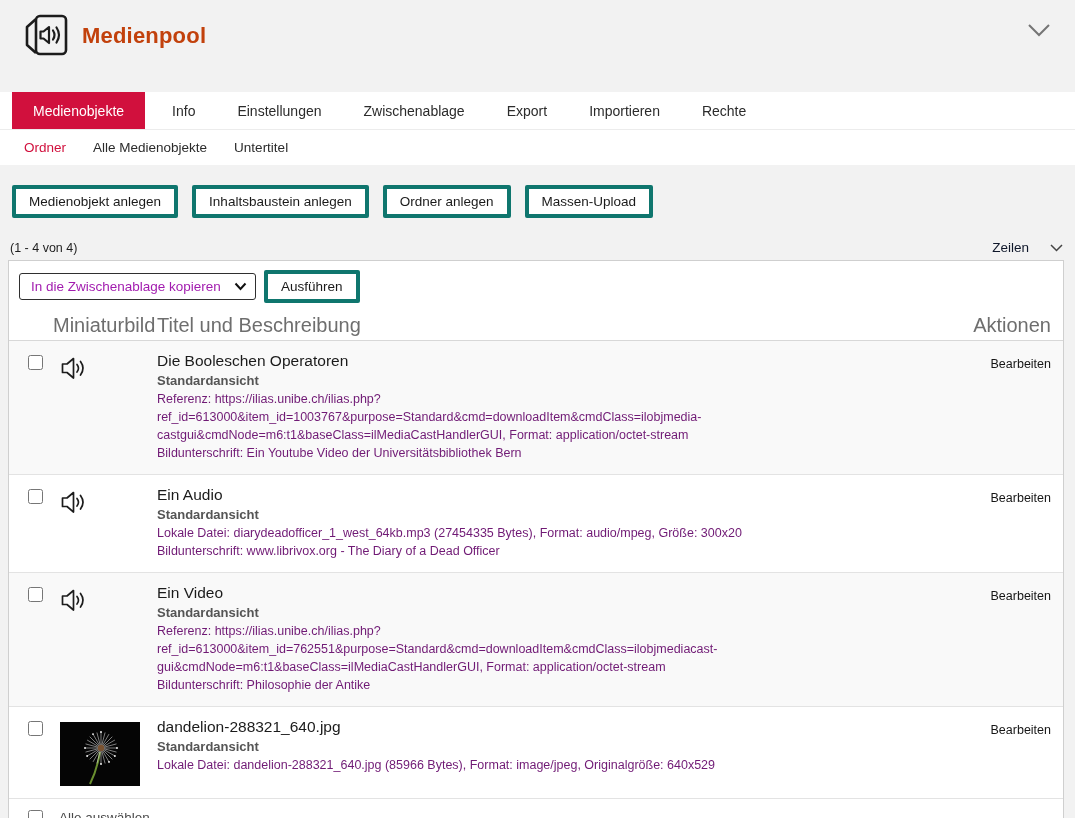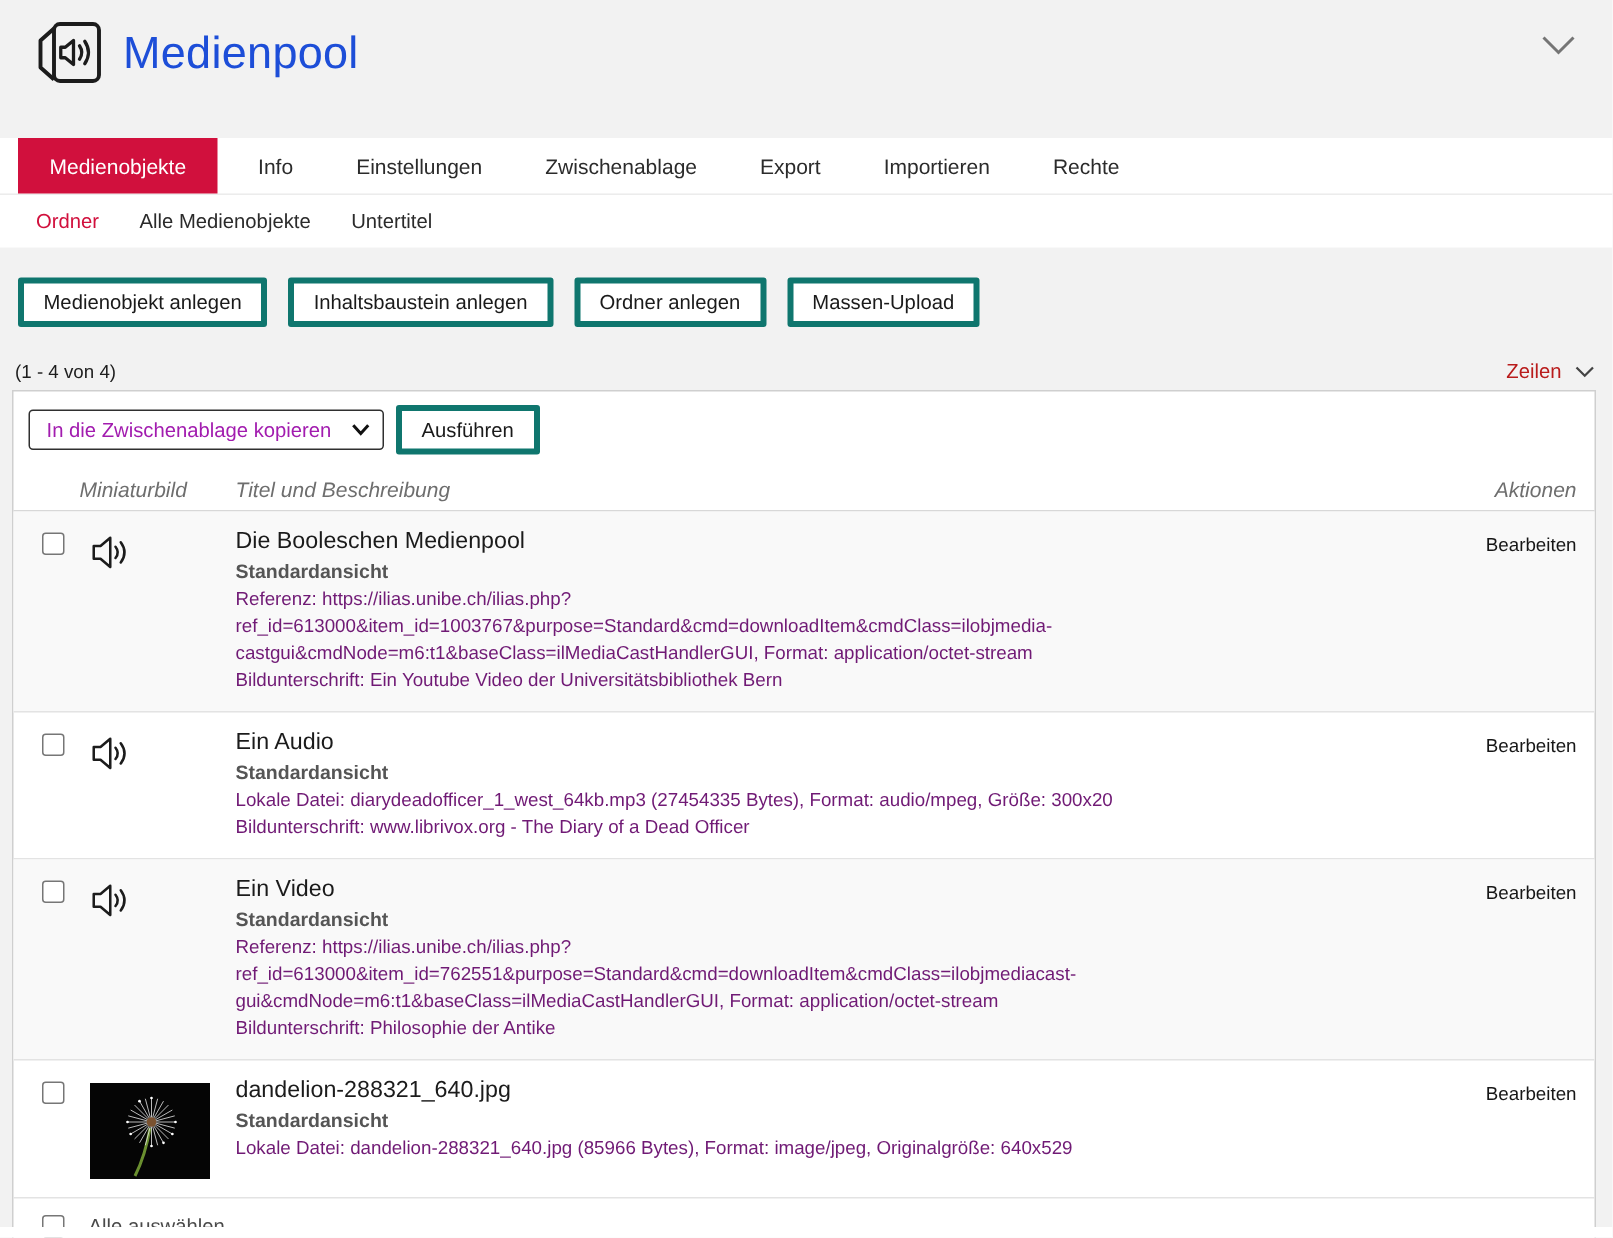--- a/index.html
+++ b/index.html
@@ -8,21 +8,21 @@
     font-family: "Liberation Sans", "DejaVu Sans", sans-serif;
     background: #f2f2f2;
     color: #1c1c1c;
     position: relative;
     overflow: hidden;
   }
   
   .page-header { position: relative; height: 92px; padding: 12px 12px 0 22px; }
   .header-inner { display:flex; align-items:center; gap:12px; }
   .obj-icon { width:48px; height:48px; flex:0 0 48px; }
-  .page-title { font-size:30px; font-weight:normal; color:#1d4ed8; letter-spacing:.2px; }
+  .page-title { font-size:22px; font-weight:bold; color:#c2410c; letter-spacing:.2px; }
   .header-collapse { position:absolute; right:24px; top:22px; width:24px; height:16px; cursor:pointer; }
 
   
   .tabbar { background:#fff; height:37px; display:flex; align-items:stretch; }
   .tab { display:flex; align-items:center; padding:0 15px; font-size:14px; color:#2b2b2b; cursor:pointer; margin-right:12px; }
   .tab.active { background:#d1103d; color:#fff; padding:0 21px; margin-left:12px; }
   .subtabbar { background:#fff; height:36px; display:flex; align-items:center; border-top:1px solid #ececec; padding-left:24px; }
   .subtab { font-size:13.5px; color:#2b2b2b; margin-right:27px; cursor:pointer; }
   .subtab.active { color:#d1103d; }
 
@@ -30,35 +30,35 @@
   .create-toolbar { margin:20px 0 0 12px; display:flex; gap:14px; }
   .btn {
     background:#fff; border:4px solid #0f766e; border-radius:2px;
     font-size:13.5px; color:#1a1a1a; padding:4px 13px; line-height:17px; cursor:pointer;
     font-family: inherit;
   }
 
   
   .pag-row { display:flex; justify-content:space-between; align-items:flex-end; margin:22px 12px 5px 10px; }
   .pag-text { font-size:12.5px; color:#1e1e1e; }
-  .rows-menu { font-size:13.5px; color:#b91c1c; display:flex; align-items:center; gap:9px; cursor:pointer; }
+  .rows-menu { font-size:13.5px; color:#0f172a; display:flex; align-items:center; gap:21px; cursor:pointer; }
 
   
   .media-table { background:#fff; border:1px solid #cfcfcf; margin:0 11px 0 8px; }
   .bulk-bar { padding:9px 0 8px 10px; display:flex; gap:8px; align-items:center; }
   .select-wrap { position:relative; display:inline-block; }
   select.bulk-select {
     appearance:none; -webkit-appearance:none;
     border:1px solid #2f2f2f; border-radius:3px; background:#fff;
     font-size:13.5px; color:#a21caf; font-family:inherit;
     padding:4px 34px 4px 11px; height:27px;
   }
   .select-caret { position:absolute; right:9px; top:9px; pointer-events:none; }
   .thead { display:grid; grid-template-columns:44px 104px 1fr 122px; align-items:center;
-           height:30px; border-bottom:1px solid #d8d8d8; color:#6e6e6e; font-size:14px;font-style:italic; }
+           height:30px; border-bottom:1px solid #d8d8d8; color:#6e6e6e; font-size:20px; }
   .thead .col-actions { text-align:right; padding-right:12px; }
   .trow { display:grid; grid-template-columns:44px 104px 1fr 122px; padding:11px 0 12px 0; border-bottom:1px solid #e3e3e3; }
   .trow.alt { background:#f9f9f9; }
   .cell-check { padding:3px 0 0 19px; }
   input[type="checkbox"] {
     appearance:none; -webkit-appearance:none; width:15px; height:15px;
     border:1.5px solid #767676; border-radius:2.5px; background:#fff; cursor:pointer; display:block;
   }
   .cell-thumb { padding:4px 0 0 7px; }
   .thumb-img { width:80px; height:64px; display:block; }
@@ -151,21 +151,21 @@
         <input type="checkbox" style="">
       </div>
     <div class="cell-thumb">
       <svg width="27" height="25" viewBox="0 0 27 25">
         <path d="M13.5 2.5 L7 8 L2.5 8 L2.5 16.5 L7 16.5 L13.5 22 Z" fill="none" stroke="#1c1c1c" stroke-width="1.7" stroke-linejoin="round"></path>
         <path d="M17 8.5 Q20 12.3 17 16" fill="none" stroke="#1c1c1c" stroke-width="1.7" stroke-linecap="round"></path>
         <path d="M20.5 5.5 Q25.5 12.3 20.5 19" fill="none" stroke="#1c1c1c" stroke-width="1.7" stroke-linecap="round"></path>
       </svg>
     </div>
     <div class="cell-content">
-      <div class="row-title">Die Booleschen Medienpool</div>
+      <div class="row-title">Die Booleschen Operatoren</div>
       <div class="row-view">Standardansicht</div>
       <div class="row-line">Referenz: https://ilias.unibe.ch/ilias.php?ref_id=613000&amp;item_id=1003767&amp;purpose=Standard&amp;cmd=downloadItem&amp;cmdClass=ilobjmedia-</div>
       <div class="row-line">castgui&amp;cmdNode=m6:t1&amp;baseClass=ilMediaCastHandlerGUI, Format: application/octet-stream</div>
       <div class="row-line">Bildunterschrift: Ein Youtube Video der Universitätsbibliothek Bern</div>
     </div>
     <div class="cell-action"><a class="edit-link">Bearbeiten</a></div>
   </div>
 
   <div class="trow">
     <div class="cell-check">

